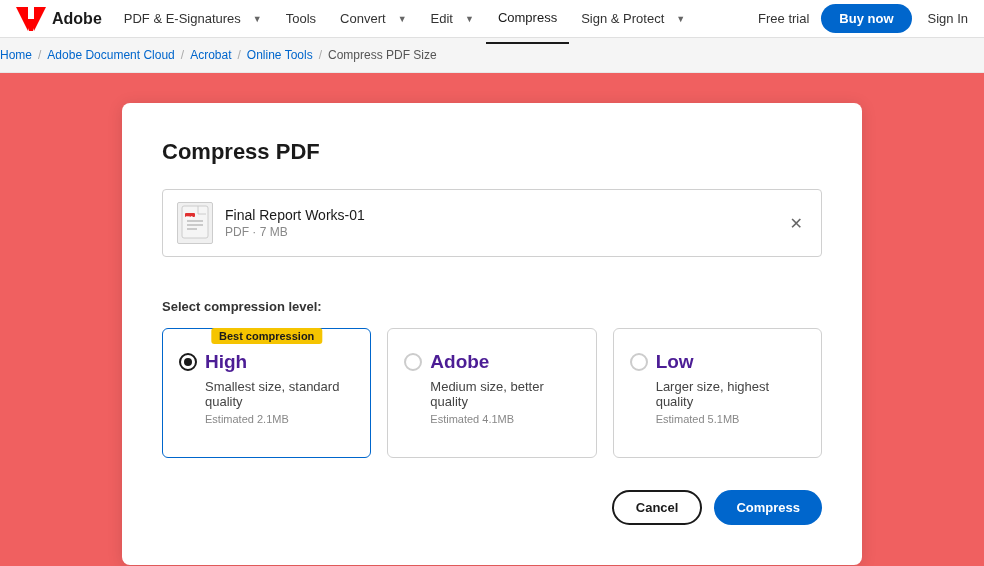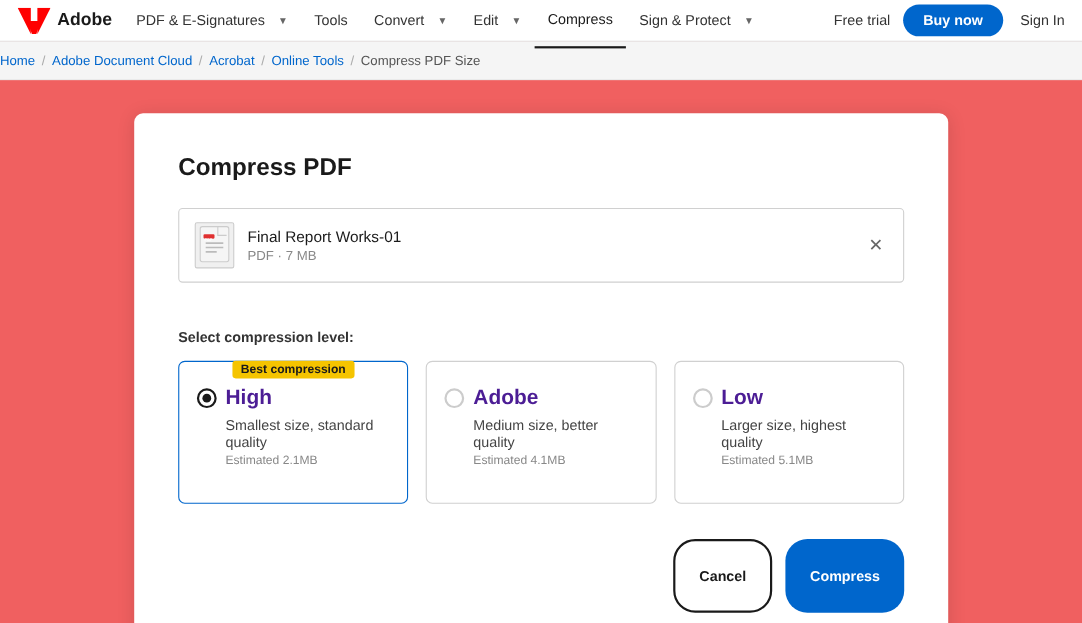--- a/index.html
+++ b/index.html
@@ -53,21 +53,21 @@
     .option-header { display: flex; align-items: center; gap: 8px; margin-top: 4px; margin-bottom: 6px; }
     .radio-btn { width: 18px; height: 18px; border-radius: 50%; border: 2px solid #ccc; display: flex; align-items: center; justify-content: center; flex-shrink: 0; }
     .radio-btn.checked { border-color: #1a1a1a; background: #fff; }
     .radio-btn.checked::after { content: ''; width: 8px; height: 8px; border-radius: 50%; background: #1a1a1a; }
     .option-title { font-size: 19px; font-weight: 600; color: #4c1d95; }
     .option-desc { font-size: 13px; color: #444; margin-left: 26px; }
     .option-est { font-size: 11px; color: #888; margin-left: 26px; margin-top: 4px; }
 
     
     .card-footer { display: flex; justify-content: flex-end; gap: 12px; margin-top: 32px; }
-    .btn-cancel { background: #fff; border: 2px solid #1a1a1a; color: #1a1a1a; border-radius: 20px; padding: 24px 22px; font-size: 13px; font-weight: 600; cursor: pointer; }
+    .btn-cancel { background: #fff; border: 2px solid #1a1a1a; color: #1a1a1a; border-radius: 20px; padding: 8px 22px; font-size: 13px; font-weight: 600; cursor: pointer; }
     .btn-compress { background: #0066cc; color: #fff; border: none; border-radius: 20px; padding: 8px 22px; font-size: 13px; font-weight: 600; cursor: pointer; }
   </style>
 </head>
 <body>
 
 <nav class="nav">
   <div class="nav-logo">
     <svg class="nav-logo-icon" viewBox="0 0 30 24" fill="none" xmlns="http://www.w3.org/2000/svg">
       <path d="M0 0h12v24L0 0z" fill="#FF0000"></path>
       <path d="M18 0h12L18 24V0z" fill="#FF0000"></path>

